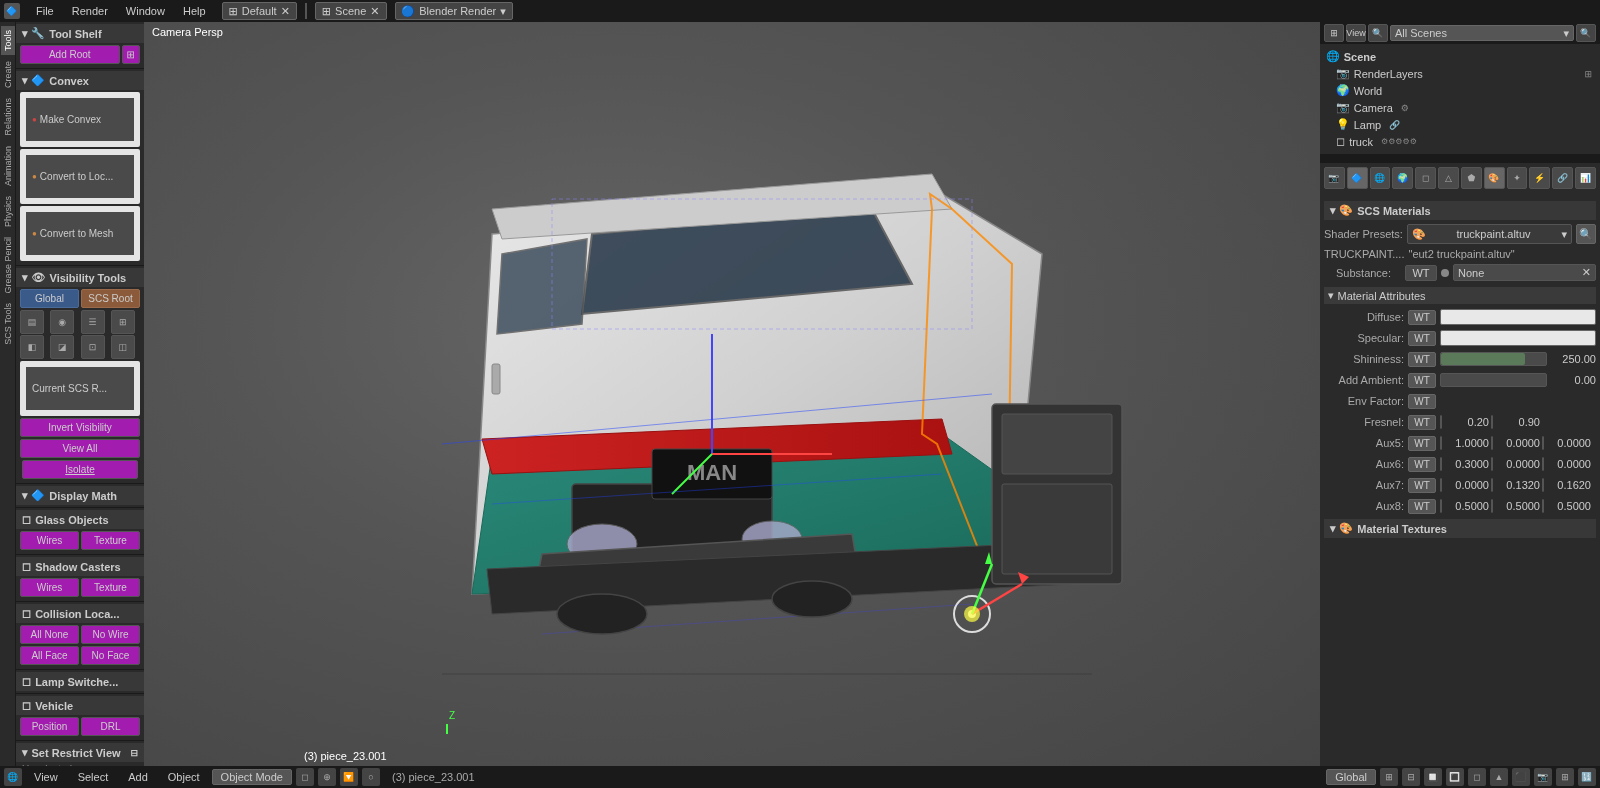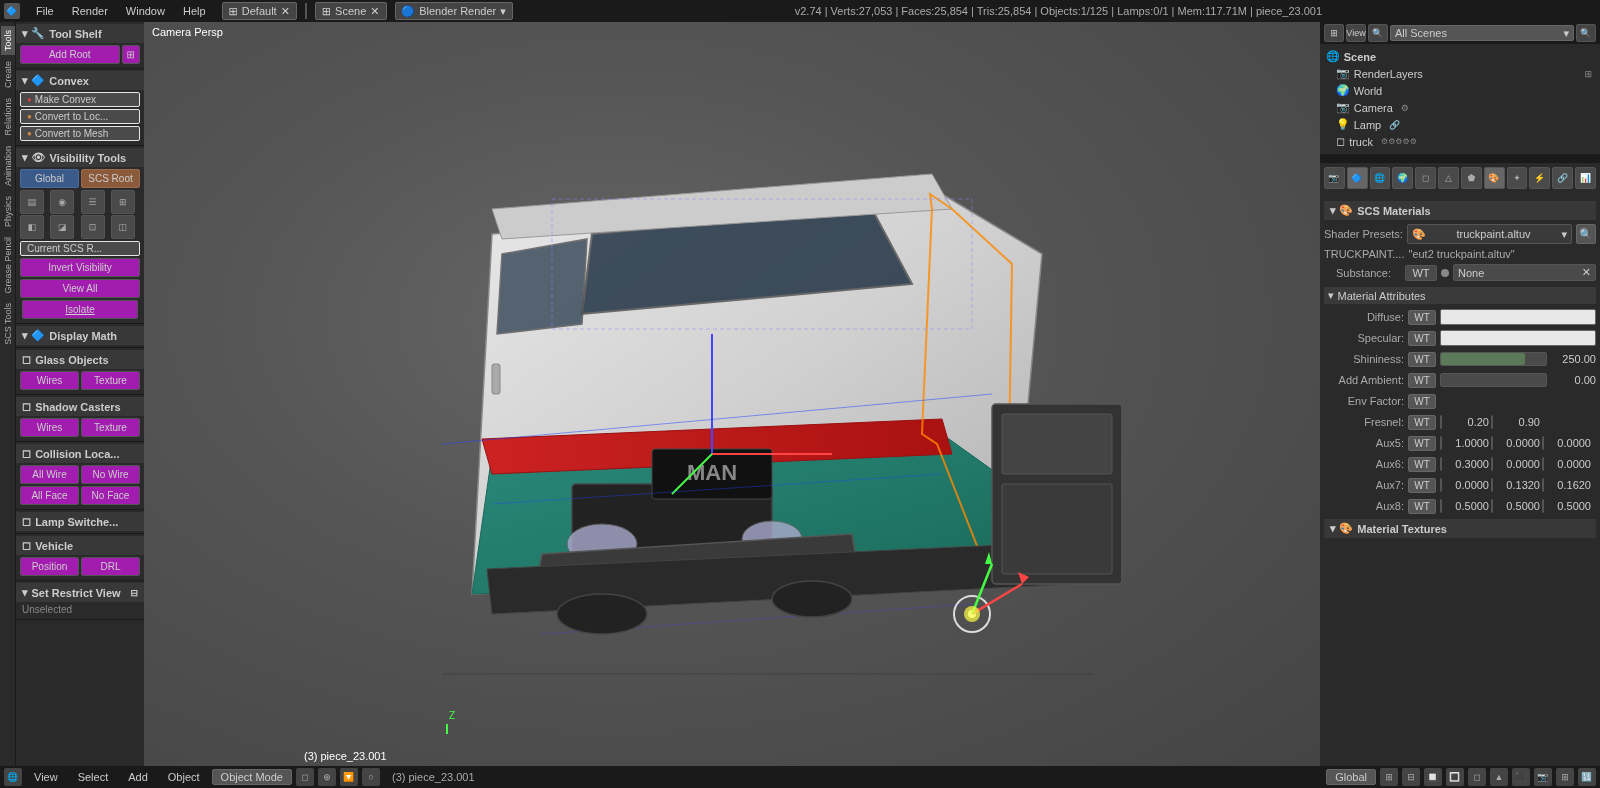--- a/index.html
+++ b/index.html
@@ -90,23 +90,23 @@
       font-size: 11px;
       font-weight: bold;
       color: #ccc;
       gap: 4px;
     }
 
     .panel-btn {
       display: flex;
       align-items: center;
       margin: 2px 4px;
-      padding: 1px 6px;
+      padding: 16px 6px;
       background: #4a4a4a;
-      border: 1px solid #e5e5e5;
+      border: 6px solid #e5e5e5;
       border-radius: 2px;
       color: #ccc;
       font-size: 10px;
       cursor: pointer;
       gap: 3px;
     }
     .panel-btn.red-dot::before {
       content: '●';
       color: #cc4444;
       font-size: 8px;
@@ -486,21 +486,20 @@
   <div class="top-bar-dropdown">
     <span>⊞</span>
     <span>Scene</span>
     <span>✕</span>
   </div>
   <div class="top-bar-dropdown">
     <span>🔵</span>
     <span>Blender Render</span>
     <span>▾</span>
   </div>
-  <div class="status-bar-top">v2.74 | Verts:27,053 | Faces:25,854 | Tris:25,854 | Objects:1/125 | Lamps:0/1 | Mem:117.71M | piece_23.001</div>
 </div>
 
 <div class="main-content">
 
   <div style="width:16px;background:#2a2a2a;display:flex;flex-direction:column;align-items:center;justify-content:flex-start;flex-shrink:0;border-right:1px solid #1a1a1a;padding-top:4px;gap:2px;">
     <div class="side-label active">Tools</div>
     <div class="side-label">Create</div>
     <div class="side-label">Relations</div>
     <div class="side-label">Animation</div>
     <div class="side-label">Physics</div>
@@ -588,21 +587,21 @@
         <div class="btn-small">Texture</div>
       </div>
     </div>
 
     <div class="panel-section">
       <div class="section-header">
         <span>◻</span>
         <span>Collision Loca...</span>
       </div>
       <div class="btn-row">
-        <div class="btn-small">All Wire</div>
+        <div class="btn-small">All None</div>
         <div class="btn-small">No Wire</div>
       </div>
       <div class="btn-row">
         <div class="btn-small">All Face</div>
         <div class="btn-small">No Face</div>
       </div>
     </div>
 
     <div class="panel-section">
       <div class="section-header">

